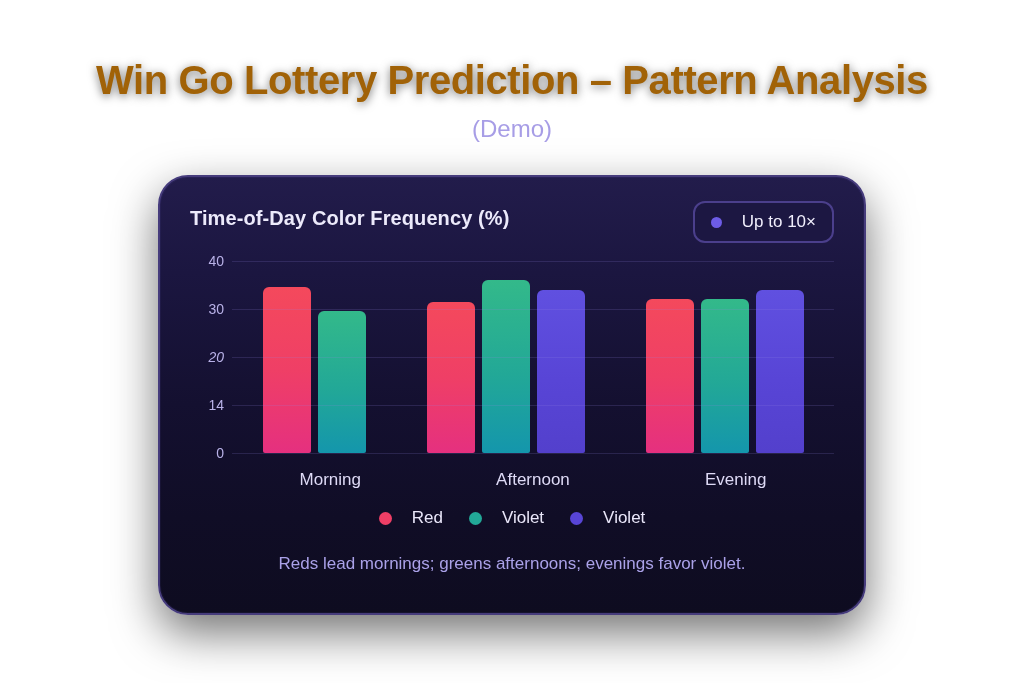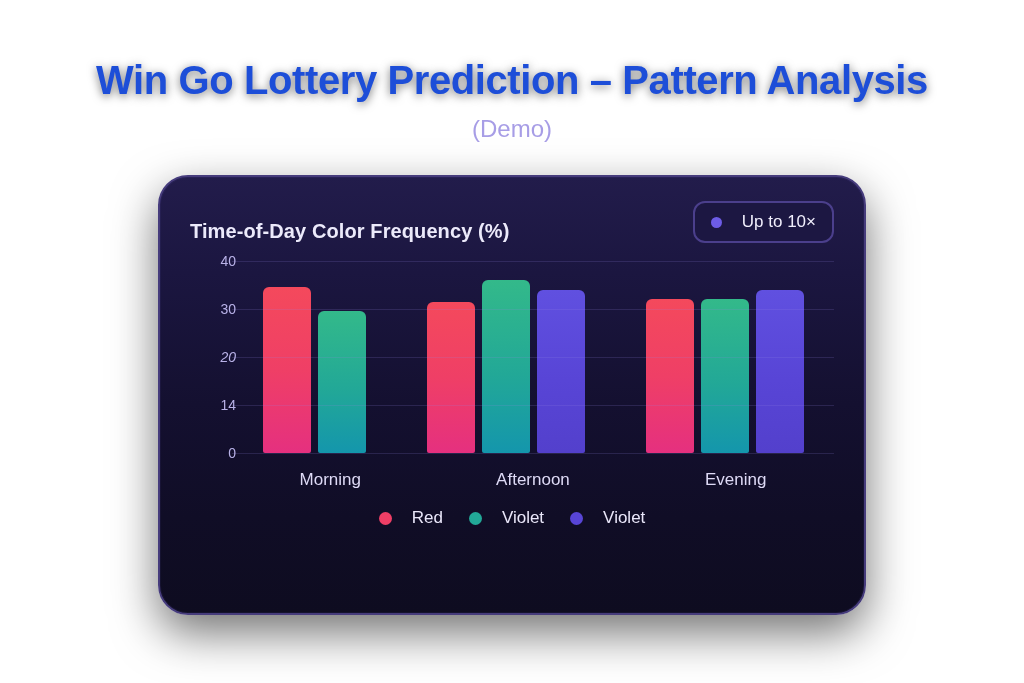--- a/index.html
+++ b/index.html
@@ -15,42 +15,42 @@
       radial-gradient(120% 85% at 50% 118%, #5b3fd4 0%, #4a2fae 18%, #2e1d६e 38%, rgba(25,16,62,0) 66%),
       radial-gradient(130% 95% at 50% 112%, #6244e0 0%, #3d2796 22%, rgba(20,14,48,0) 58%),
       linear-gradient(180deg, #0b0a1e 0%, #0d0b24 38%, #141033 62%, #241a60 82%, #33259a 100%);
     position:relative;
   }
 
   
   .header { padding-top:58px; text-align:center; }
   .page-title {
     font-size:40px; font-weight:700; letter-spacing:-0.4px;
-    color:#1d4ed8;
+    color:#a16207;
     text-shadow:0 2px 10px rgba(0,0,0,.55);
   }
   .page-subtitle {
     margin-top:12px;
     font-size:24px; font-weight:400;
     color:#a79de6;
   }
 
   
   .card-wrap { display:flex; justify-content:center; margin-top:32px; }
   .card {
     width:708px; height:440px;
     border-radius:30px;
     border:2px solid #463c7c;
     background:linear-gradient(180deg, #221c4b 0%, #1b1640 22%, #141030 52%, #100d26 78%, #0e0c20 100%);
     box-shadow:0 18px 46px rgba(0,0,0,.55), 0 0 0 1px rgba(120,100,220,.08) inset;
     padding:26px 30px 18px 30px;
     position:relative;
   }
 
-  .card-top { display:flex; align-items:flex-end; justify-content:space-between; }
+  .card-top { display:flex; align-items:flex-start; justify-content:space-between; }
   .chart-title {
     font-size:20px; font-weight:700; color:#eceafb;
     letter-spacing:.1px; padding-top:4px;
   }
 
   .badge {
     display:flex; align-items:center; gap:20px;
     border:2px solid #4b3f8c;
     border-radius:12px;
     background:#1c1742;
@@ -65,21 +65,21 @@
     position:relative;
     margin-top:18px;
     height:192px;
     padding-left:42px;
   }
   .grid-line {
     position:absolute; left:42px; right:0; height:1px;
     background:rgba(150,135,225,.18);
   }
   .y-tick {
-    position:absolute; left:12px; width:34px; text-align:right;
+    position:absolute; left:0; width:34px; text-align:right;
     font-size:14px; color:#b9b2e8;
     transform:translateY(-50%);
   }
 
   .bars {
     position:absolute; left:42px; right:0; bottom:0; top:0;
     display:flex; align-items:flex-end; justify-content:space-around;
   }
   .group { display:flex; align-items:flex-end; gap:7px; height:100%; }
   .bar { width:48px; border-radius:6px 6px 2px 2px; }
@@ -169,14 +169,15 @@
         <div class="legend-item">
           <span class="legend-dot" style="background: rgb(34, 168, 151);"></span>
           <span class="legend-label">Violet</span>
         </div>
         <div class="legend-item">
           <span class="legend-dot" style="background: rgb(88, 69, 214);"></span>
           <span class="legend-label">Violet</span>
         </div>
       </div>
 
+    <div class="caption">Reds lead mornings; greens afternoons; evenings favor violet.</div>
   </div>
 </div>
 
 </body></html>

